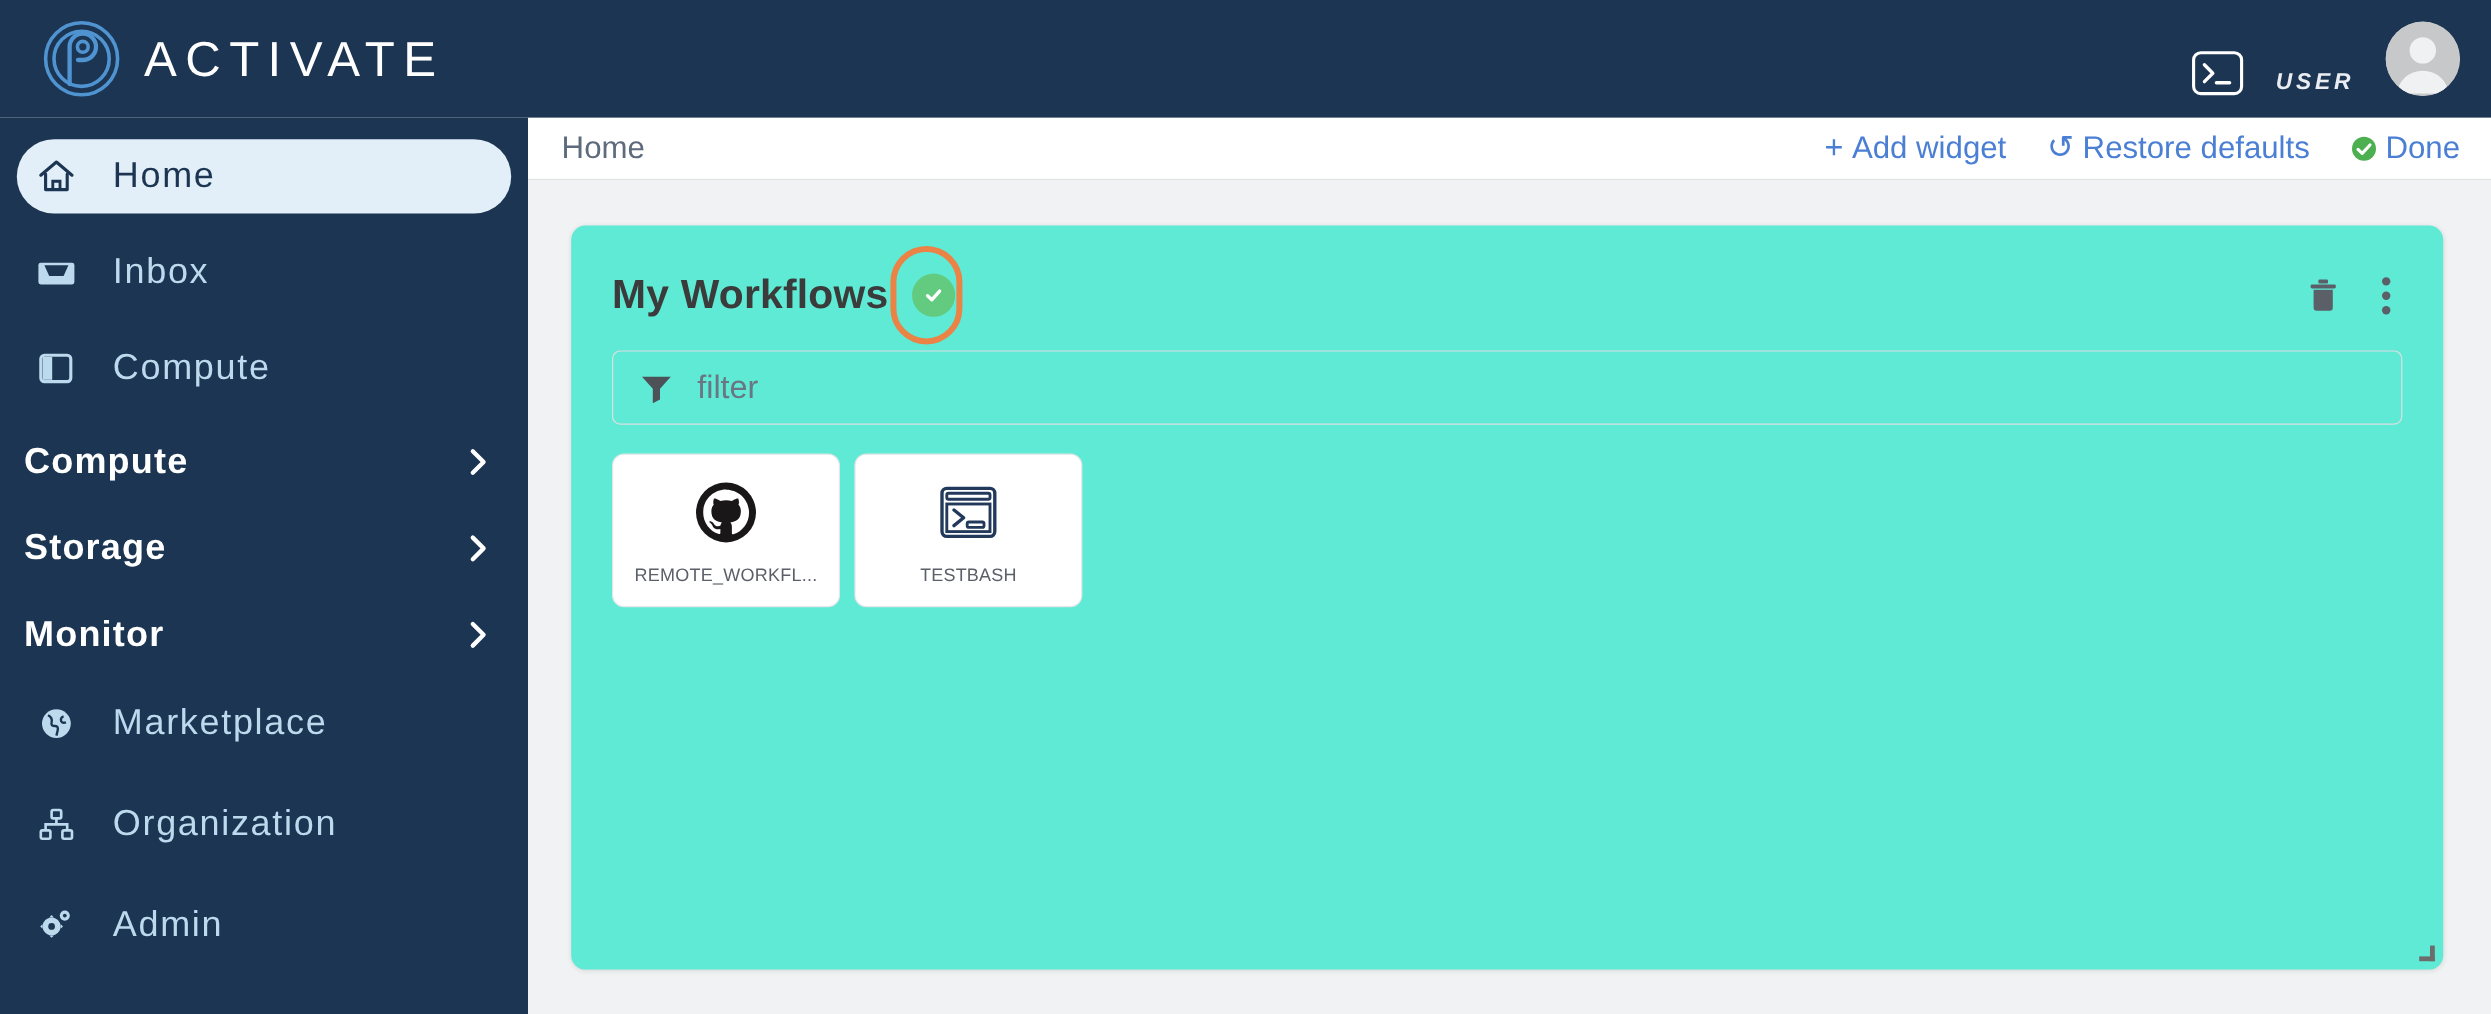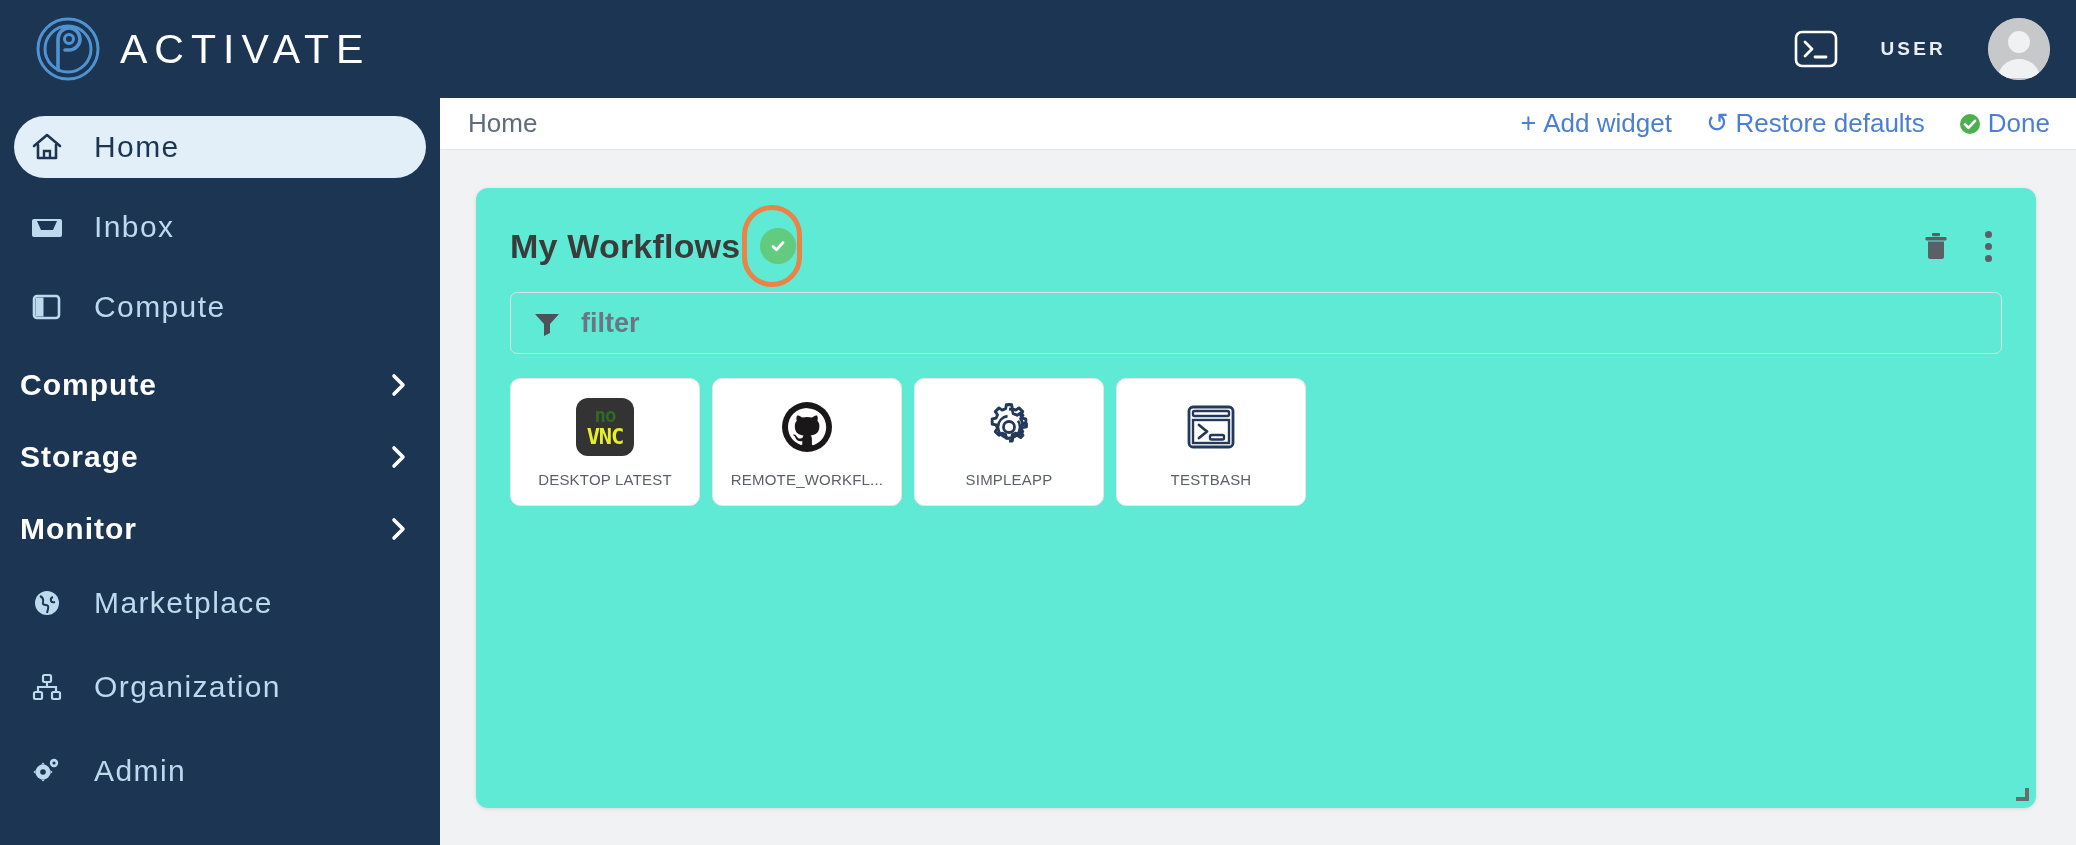--- a/index.html
+++ b/index.html
@@ -24,22 +24,23 @@
   .brand-name {
     color: #ffffff;
     font-size: 41px;
     letter-spacing: 7px;
     font-weight: 400;
     margin-left: 18px;
     white-space: nowrap;
   }
   .topbar-right {
     margin-left: auto;
-    display: flex; align-items: center; gap: 42px;
+    display: flex; align-items: flex-end; gap: 26px;
     padding-right: 26px;
+    font-style: italic;
   }
   .term-icon { width: 44px; height: 38px; }
   .user-label {
     color: #e9edf2; font-size: 19px; letter-spacing: 3.2px; font-weight: 600;
   }
   .avatar {
     width: 62px; height: 62px; border-radius: 50%;
     background: #c9cbcd; overflow: hidden; position: relative;
   }
   .avatar svg { position: absolute; left: 0; top: 0; }
@@ -135,21 +136,21 @@
 
   .filter-box {
     margin-top: 18px;
     height: 62px;
     border: 1px solid #dcdfe3;
     border-radius: 7px;
     display: flex; align-items: center;
     padding: 0 22px;
     cursor: text;
   }
-  .filter-ph { color: #6b7685; font-size: 27px; margin-left: 20px; font-weight: bold; }
+  .filter-ph { color: #6b7685; font-size: 27px; margin-left: 20px; }
 
   .cards { display: flex; gap: 12px; margin-top: 24px; }
   .card {
     width: 190px; height: 128px;
     border: 1px solid #e4e6e9;
     border-radius: 10px;
     background: #fff;
     display: flex; flex-direction: column;
     align-items: center; justify-content: center;
     cursor: pointer;
@@ -370,53 +371,31 @@
           <span style="display:flex;">
             <svg width="28" height="26" viewBox="0 0 28 26">
               <path d="M2 4 h24 L17 14 v9 l-6 3 v-12 z" fill="#4d5158"></path>
             </svg>
           </span>
           <span class="filter-ph">filter</span>
         </div>
 
         <div class="cards">
 
-          <div class="card">
-            <span class="card-icon">
-              <span class="novnc">
-                <span class="no">no</span>
-                <span class="vnc">VNC</span>
-              </span>
-            </span>
-            <span class="card-label">DESKTOP LATEST</span>
-          </div>
 
           <div class="card">
             <span class="card-icon">
               <svg width="58" height="58" viewBox="0 0 58 58">
                 <circle cx="29" cy="29" r="25" fill="#191717"></circle>
                 <path d="M29 10 c-10.5 0 -19 8.5 -19 19 c0 8.4 5.4 15.5 13 18 c0.9 0.2 1.3 -0.4 1.3 -0.9 v-3.2 c-5.3 1.2 -6.4 -2.5 -6.4 -2.5 c-0.9 -2.2 -2.1 -2.8 -2.1 -2.8 c-1.7 -1.2 0.1 -1.2 0.1 -1.2 c1.9 0.1 2.9 2 2.9 2 c1.7 2.9 4.5 2.1 5.6 1.6 c0.2 -1.2 0.7 -2.1 1.2 -2.6 c-4.3 -0.5 -8.8 -2.1 -8.8 -9.5 c0 -2.1 0.8 -3.8 2 -5.2 c-0.2 -0.5 -0.9 -2.5 0.2 -5.2 c0 0 1.6 -0.5 5.3 2 c1.5 -0.4 3.2 -0.6 4.8 -0.6 c1.6 0 3.3 0.2 4.8 0.6 c3.7 -2.5 5.3 -2 5.3 -2 c1.1 2.7 0.4 4.7 0.2 5.2 c1.2 1.4 2 3.1 2 5.2 c0 7.4 -4.5 9 -8.8 9.5 c0.7 0.6 1.3 1.8 1.3 3.6 v5.3 c0 0.5 0.4 1.1 1.3 0.9 c7.6 -2.5 13 -9.6 13 -18 c0 -10.5 -8.5 -19 -19 -19 z" fill="#ffffff"></path>
               </svg>
             </span>
             <span class="card-label">REMOTE_WORKFL...</span>
           </div>
 
-          <div class="card">
-            <span class="card-icon">
-              <svg width="58" height="58" viewBox="0 0 58 58">
-                <path d="M29 5 l3.2 0.35 0.9 4.2 a19.8 19.8 0 0 1 4.1 1.7 l3.5 -2.4 2.3 2.3 -2.4 3.5 a19.8 19.8 0 0 1 1.7 4.1 l4.2 0.9 0 3.2 -4.2 0.9 a19.8 19.8 0 0 1 -1.7 4.1 l2.4 3.5 -2.3 2.3 -3.5 -2.4 a19.8 19.8 0 0 1 -4.1 1.7 l-0.9 4.2 -3.2 0" fill="none" stroke="#23395b" stroke-width="2.8" stroke-linejoin="round" transform="translate(0,6)"></path>
-                <g fill="none" stroke="#23395b" stroke-width="2.9" stroke-linejoin="round">
-                  <path d="M29 6.5 l2.6 0.3 0.8 3.9 3.4 1.4 3.2 -2.2 3.7 3.7 -2.2 3.2 1.4 3.4 3.9 0.8 0 5.2 -3.9 0.8 -1.4 3.4 2.2 3.2 -3.7 3.7 -3.2 -2.2 -3.4 1.4 -0.8 3.9 -5.2 0 -0.8 -3.9 -3.4 -1.4 -3.2 2.2 -3.7 -3.7 2.2 -3.2 -1.4 -3.4 -3.9 -0.8 0 -5.2 3.9 -0.8 1.4 -3.4 -2.2 -3.2 3.7 -3.7 3.2 2.2 3.4 -1.4 0.8 -3.9 z"></path>
-                </g>
-                <circle cx="29" cy="29" r="11" fill="none" stroke="#23395b" stroke-width="2.6" stroke-dasharray="50 12"></circle>
-                <circle cx="29" cy="29" r="5.5" fill="none" stroke="#23395b" stroke-width="2.8"></circle>
-              </svg>
-            </span>
-            <span class="card-label">SIMPLEAPP</span>
-          </div>
 
           <div class="card">
             <span class="card-icon">
               <svg width="58" height="58" viewBox="0 0 58 58">
                 <rect x="7" y="9" width="44" height="40" rx="4" fill="none" stroke="#23395b" stroke-width="2.8"></rect>
                 <rect x="11" y="13" width="36" height="5" rx="1.5" fill="none" stroke="#23395b" stroke-width="2.4"></rect>
                 <rect x="11" y="22" width="36" height="23" fill="none" stroke="#23395b" stroke-width="2.4"></rect>
                 <path d="M17 27 L25 33.5 L17 40" fill="none" stroke="#23395b" stroke-width="2.8" stroke-linecap="round" stroke-linejoin="round"></path>
                 <rect x="28" y="37" width="14" height="4.5" rx="1.4" fill="none" stroke="#23395b" stroke-width="2.4"></rect>
               </svg>

